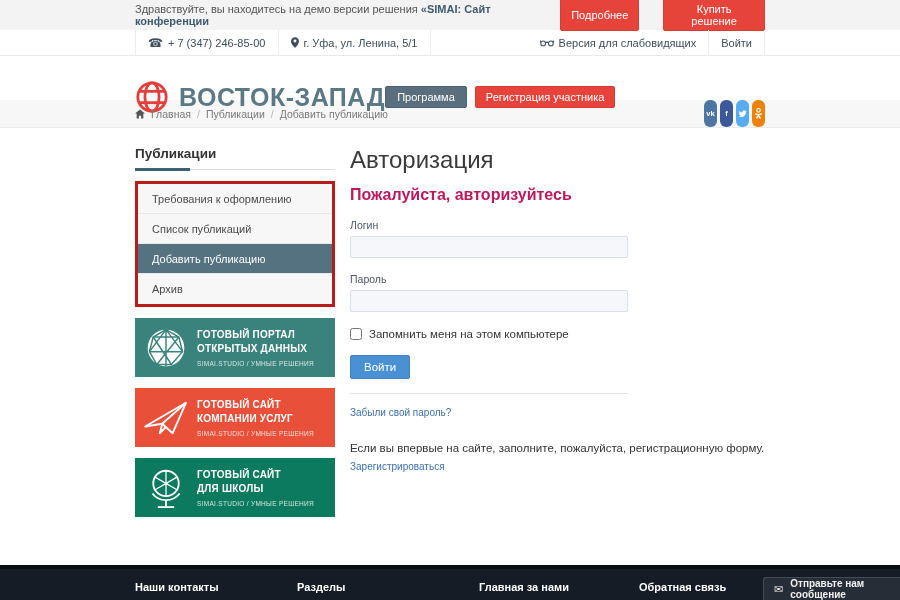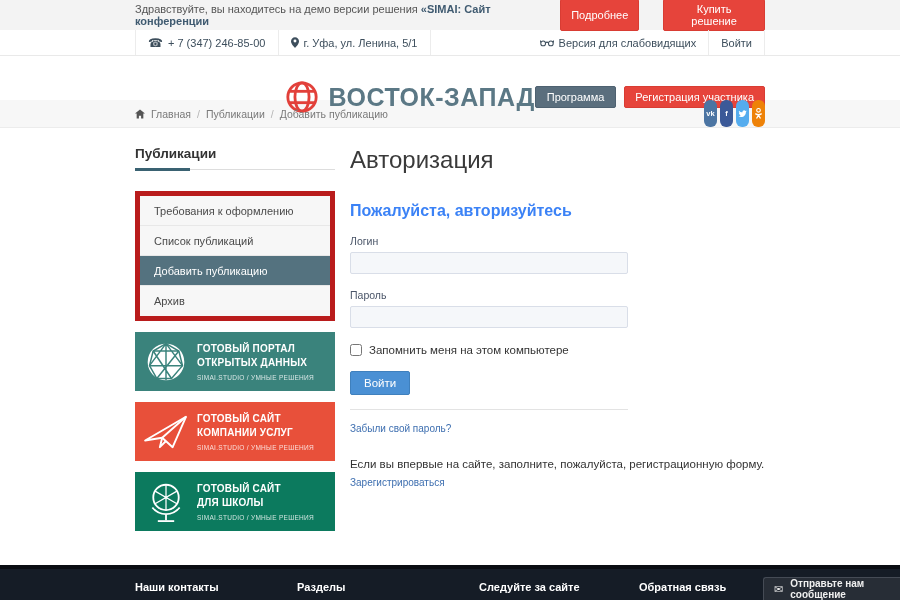--- a/index.html
+++ b/index.html
@@ -24,21 +24,21 @@
   .ib-item { display: flex; align-items: center; gap: 5px; font-size: 11px; color: #3d4e5c;
              padding: 0 12px; border-left: 1px solid #ececec; text-decoration: none; cursor: default; }
   .ib-item.link { cursor: pointer; }
   .ib-left .ib-item:last-child { border-right: 1px solid #ececec; }
   .ib-right .ib-item:first-child { border-left: none; }
   .ib-right .ib-item:last-child { border-right: 1px solid #ececec; }
   .phone-glyph { font-size: 12px; line-height: 1; }
 
   
   .logo-row { height: 44px; display: flex; align-items: center; }
-  .logo-row .inner { display: flex; align-items: center; justify-content: flex-end; margin-top: 38px; }
+  .logo-row .inner { display: flex; align-items: center; justify-content: flex-start; margin-top: 38px; }
   .logo { display: flex; align-items: center; gap: 10px; cursor: pointer; }
   .logo-name { font-size: 25px; font-weight: bold; color: #5b7885; letter-spacing: 0.5px; }
   .hdr-btns { display: flex; gap: 8px; }
   .btn-slate { background: #5a6e7d; color: #fff; border: 1px solid #4e6170; border-radius: 2px;
                font-size: 11px; padding: 4px 11px; cursor: pointer; font-family: inherit; }
 
   
   .nav-row { height: 43px; background: #fff; }
   .nav-row .inner { display: flex; align-items: stretch; height: 100%; }
   .nav-item { display: flex; align-items: center; padding: 0 13px; font-size: 9.5px; font-weight: bold;
@@ -56,34 +56,34 @@
   .socials { display: flex; gap: 3px; }
   .soc { width: 13px; height: 27px; border-radius: 6px; display: flex; align-items: center; justify-content: center;
          color: #fff; font-size: 7.5px; font-weight: bold; cursor: pointer; line-height: 1; }
 
   
   .content { display: flex; padding-top: 18px; min-height: 393px; align-items: flex-start; }
   aside { width: 200px; flex: none; }
   .sb-title { font-size: 13.5px; font-weight: bold; color: #333; padding-bottom: 8px;
               border-bottom: 1px solid #ddd; position: relative; margin-bottom: 0; }
   .sb-title::after { content: ""; position: absolute; left: 0; bottom: -2px; width: 55px; height: 3px; background: #3a6272; }
-  .sb-menu { margin-top: 21px; border: 5px solid #b91c1c; }
+  .sb-menu { margin-top: 11px; border: 3px solid #b91c1c; }
   .sb-item { height: 30px; line-height: 30px; background: #f7f7f7; border-bottom: 1px solid #e8e8e8;
              font-size: 11px; color: #4a4a4a; padding-left: 14px; cursor: pointer; overflow: hidden; white-space: nowrap; }
   .sb-item:last-child { border-bottom: none; }
   .sb-item.active { background: #54727f; color: #fff; }
   .banner { width: 200px; height: 59px; margin-top: 11px; display: flex; align-items: center; cursor: pointer; color: #fff; }
   .banner:first-of-type { margin-top: 10px; }
   .banner-icon { width: 62px; flex: none; display: flex; align-items: center; justify-content: center; }
   .banner-t1, .banner-t2 { font-size: 10px; font-weight: bold; letter-spacing: 0.2px; line-height: 1.35; }
   .banner-sub { font-size: 6.5px; opacity: 0.8; margin-top: 5px; letter-spacing: 0.3px; }
 
   main { margin-left: 15px; width: 415px; }
   .page-title { font-size: 24px; font-weight: normal; color: #3a3a3a; }
-  .form-subtitle { font-size: 16px; font-weight: bold; color: #3b82f6; margin-top: 28px; }
+  .form-subtitle { font-size: 16px; font-weight: bold; color: #be185d; margin-top: 12px; }
   .fld-label { font-size: 10.5px; color: #4a5568; margin-top: 15px; }
   .fld-input { display: block; width: 278px; height: 22px; margin-top: 5px; background: #f5f7fa;
                border: 1px solid #d9dee8; border-radius: 2px; padding: 0 6px; font-size: 12px; font-family: inherit; }
   .remember { display: flex; align-items: flex-end; gap: 7px; margin-top: 16px; font-size: 11.5px; color: #333; }
   .remember input { width: 12px; height: 12px; margin: 0; }
   .btn-login { margin-top: 15px; background: #4a90d4; border: 1px solid #3f80bd; color: #fff; border-radius: 2px;
                font-size: 11.5px; padding: 5px 13px; cursor: pointer; font-family: inherit; }
   .form-hr { width: 278px; border: none; border-top: 1px solid #e3e3e3; margin-top: 14px; }
   .lnk { color: #3e6fb0; font-size: 10px; text-decoration: none; cursor: pointer; display: inline-block; }
   .forgot { margin-top: 13px; }
@@ -300,21 +300,21 @@
 
       <p class="reg-text">Если вы впервые на сайте, заполните, пожалуйста, регистрационную форму.</p>
       <a class="lnk reg-link">Зарегистрироваться</a>
     </main>
   </div>
 
   <footer>
     <div class="foot-cols">
       <div class="foot-col">Наши контакты</div>
       <div class="foot-col">Разделы</div>
-      <div class="foot-col">Следуйте за сайте</div>
+      <div class="foot-col">Главная за нами</div>
       <div class="foot-col">Обратная связь</div>
     </div>
   </footer>
 
   <div class="chat-widget">
     <span class="env">✉</span>
     <span class="txt">Отправьте нам сообщение</span>
   </div>
 
 </div>

